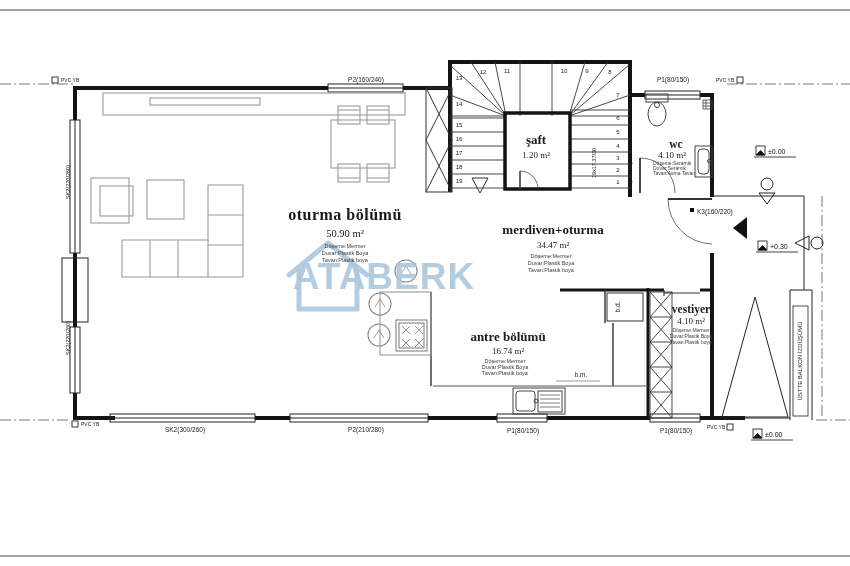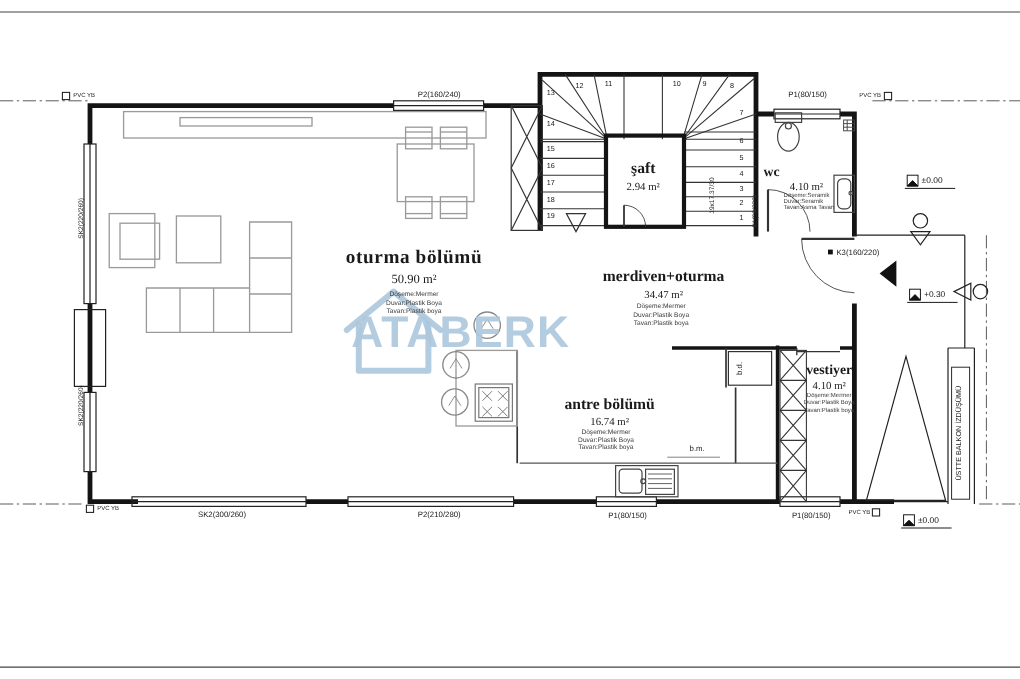--- a/index.html
+++ b/index.html
@@ -244,28 +244,28 @@
 <div class="c spec" style="left:505px;top:361px">Döşeme:Mermer</div>
 <div class="c spec" style="left:505px;top:367px">Duvar:Plastik Boya</div>
 <div class="c spec" style="left:505px;top:373px">Tavan:Plastik boya</div>
 
 <div class="c room-title-sm" style="left:691px;top:309px">vestiyer</div>
 <div class="c area" style="left:691px;top:321px">4.10 m²</div>
 <div class="c spec" style="left:691px;top:330px;font-size:5px">Döşeme:Mermer</div>
 <div class="c spec" style="left:691px;top:336px;font-size:5px">Duvar:Plastik Boya</div>
 <div class="c spec" style="left:691px;top:342px;font-size:5px">Tavan:Plastik boya</div>
 
-<div class="c room-title-sm" style="left:643px;top:144px">wc</div>
+<div class="c room-title-sm" style="left:676px;top:144px">wc</div>
 <div class="c area" style="left:672px;top:155px">4.10 m²</div>
 <div class="l spec" style="left:653px;top:163px;font-size:5px">Döşeme:Seramik</div>
 <div class="l spec" style="left:653px;top:168px;font-size:5px">Duvar:Seramik</div>
 <div class="l spec" style="left:653px;top:173px;font-size:5px">Tavan:Asma Tavan</div>
 
 <div class="c room-title" style="left:536px;top:140px">şaft</div>
-<div class="c area" style="left:536px;top:155px">2.94 m²</div>
+<div class="c area" style="left:536px;top:155px">1.20 m²</div>
 
 <div class="c dim" style="left:366px;top:79px">P2(160/240)</div>
 <div class="c dim" style="left:673px;top:79px">P1(80/150)</div>
 <div class="v dim-sm" style="left:68px;top:182px">SK2(220/260)</div>
 <div class="v dim-sm" style="left:68px;top:338px">SK2(220/260)</div>
 <div class="c dim" style="left:185px;top:429px">SK2(300/260)</div>
 <div class="c dim" style="left:366px;top:429px">P2(210/280)</div>
 <div class="c dim" style="left:523px;top:430px">P1(80/150)</div>
 <div class="c dim" style="left:676px;top:430px">P1(80/150)</div>
 <div class="v dim-sm" style="left:630px;top:176px">K1(90/220)</div>

